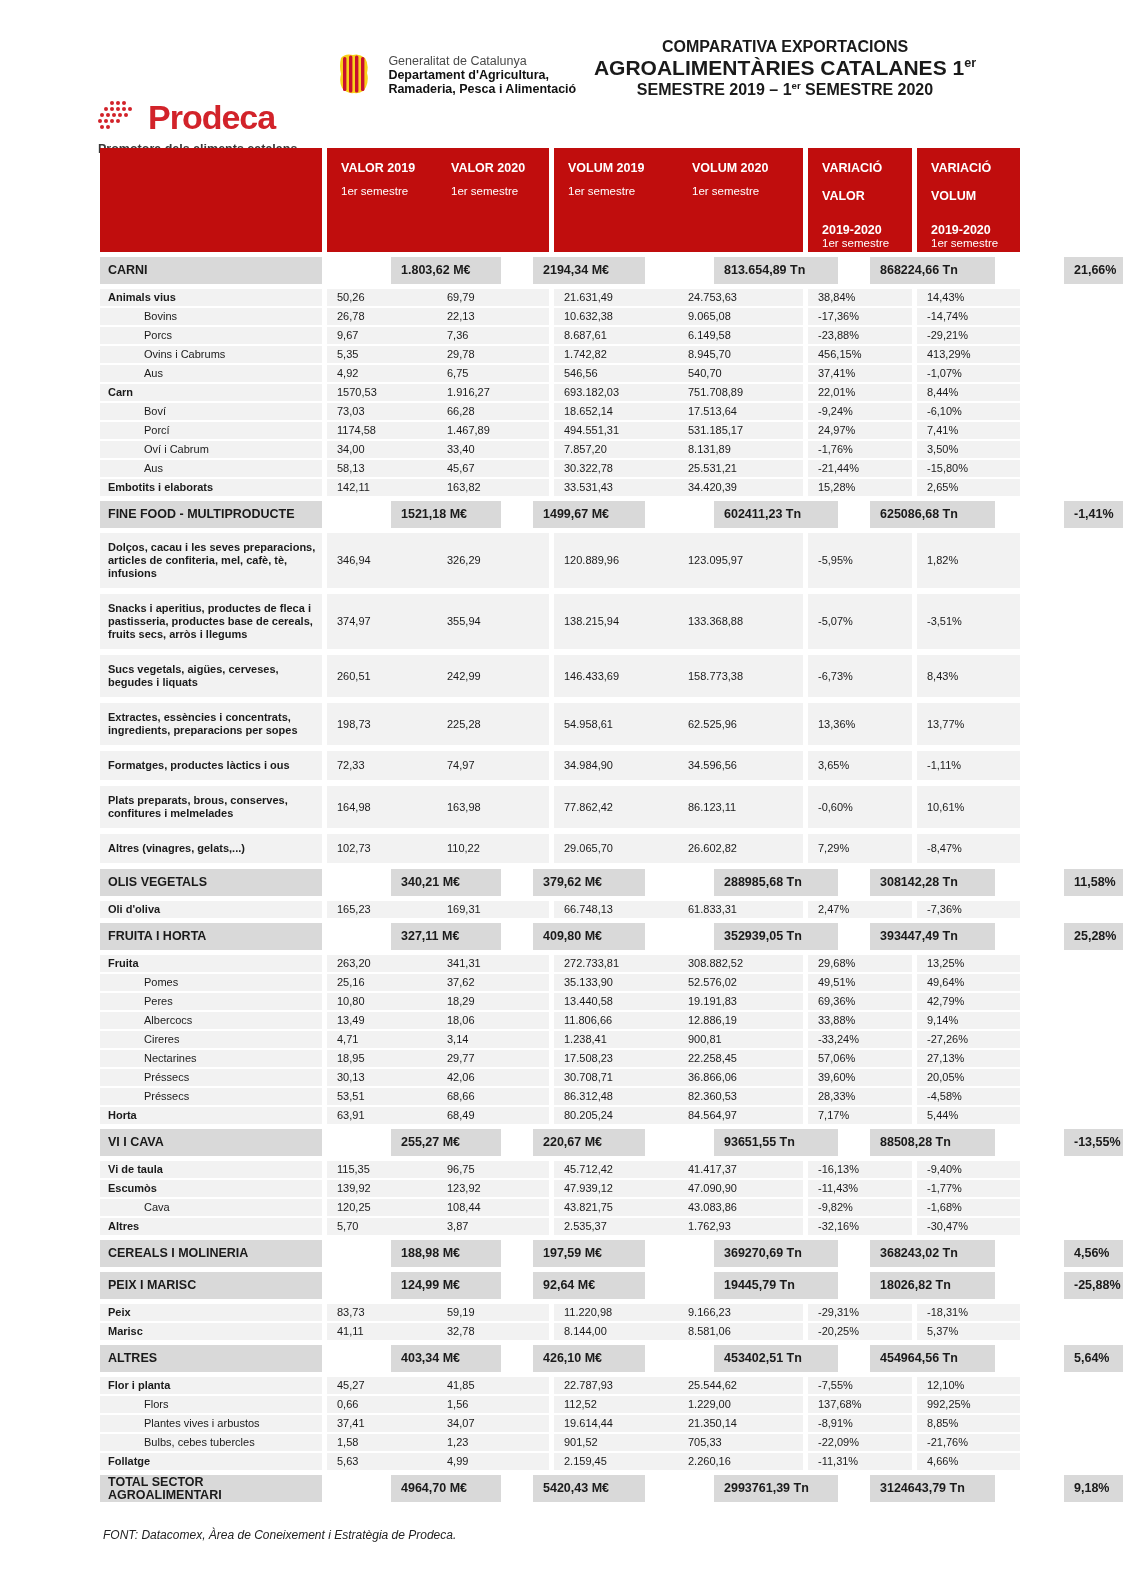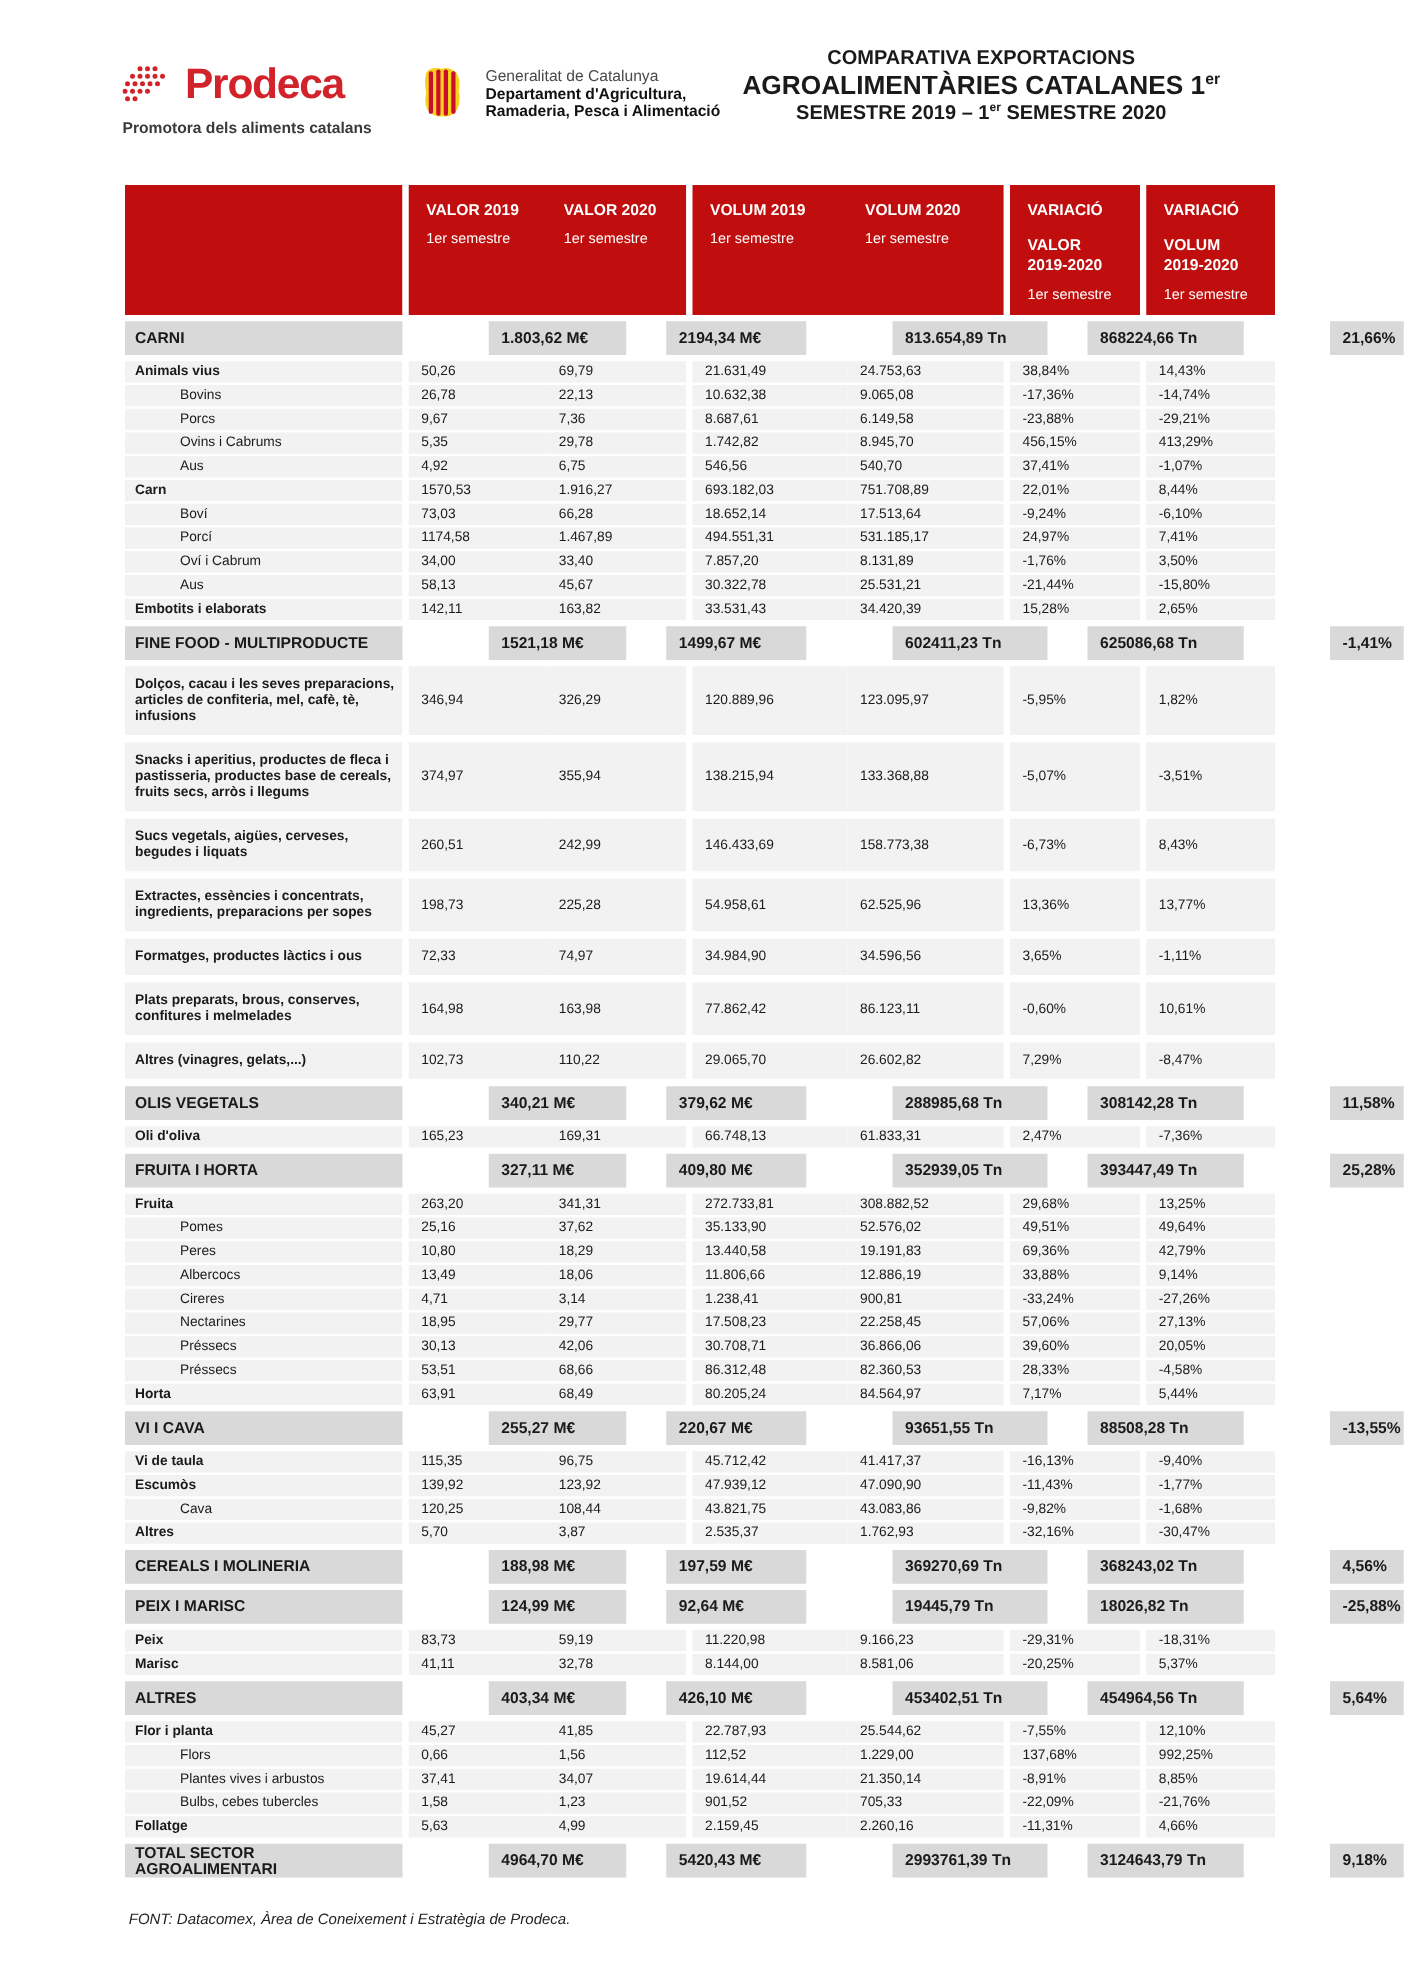--- a/index.html
+++ b/index.html
@@ -4,21 +4,21 @@
 <style>
   html,body { margin:0; padding:0; }
   body {
     width:1123px; height:1587px; position:relative; background:#ffffff;
     font-family:"Liberation Sans", sans-serif; color:#1a1a1a;
   }
 
   
   .logos { position:absolute; left:98px; top:52px; display:flex; gap:42px; align-items:flex-start; }
   .prodeca { display:flex; flex-direction:column; }
-  .prodeca-top { display:flex; align-items:flex-start; gap:6px; }
+  .prodeca-top { display:flex; align-items:center; gap:6px;margin-top:48px; }
   .prodeca-word { color:#d2232a; font-weight:bold; font-size:34px; letter-spacing:-1px; line-height:30px; }
   .prodeca-tag { font-size:12.5px; font-weight:bold; color:#3a3a3a; margin-top:8px; }
   .gencat { display:flex; gap:19px; align-items:flex-start; margin-top:2px; }
   .gencat-text .gl1 { font-size:12.5px; color:#4a4a4a; }
   .gencat-text .gl2, .gencat-text .gl3 { font-size:12.5px; font-weight:bold; color:#111; }
 
   .title-block { position:absolute; right:103px; top:38px; width:470px; text-align:center; }
   .title-block .t1 { font-size:16px; font-weight:bold; letter-spacing:0; }
   .title-block .t2 { font-size:21px; font-weight:bold; }
   .title-block .t3 { font-size:16px; font-weight:bold; }
@@ -35,21 +35,21 @@
   .vol20  { width:125px; flex:0 0 auto; box-sizing:border-box; }
   .varv   { width:104px; flex:0 0 auto; box-sizing:border-box; }
   .varvol { width:103px; flex:0 0 auto; box-sizing:border-box; }
 
   
   .hrow { height:104px; }
   .hcell { background:#c00d0d; color:#fff; padding:13px 0 10px 14px; box-sizing:border-box;
            display:flex; flex-direction:column; }
   .hcell .ht { font-size:12.5px; font-weight:bold; }
   .hcell .hm { font-size:12.5px; font-weight:bold; margin-top:14px; }
-  .hcell .hm2 { font-size:12.5px; font-weight:bold; margin-top:2px; }
+  .hcell .hm2 { font-size:12.5px; font-weight:bold; margin-top:20px; }
   .hcell .hs { font-size:11.5px; margin-top:10px; }
   .hcell .hs-bottom { font-size:11.5px; margin-top:auto; }
   .hgroup { display:flex; background:#c00d0d; }
   .hgroup .hcell { background:transparent; }
 
   
   .tbody { margin-top:1px; }
   .row { margin-bottom:2px; }
   .row .c { background:#f2f2f2; font-size:11px; display:flex; align-items:center;
             box-sizing:border-box; padding-left:10px; line-height:13px; }

